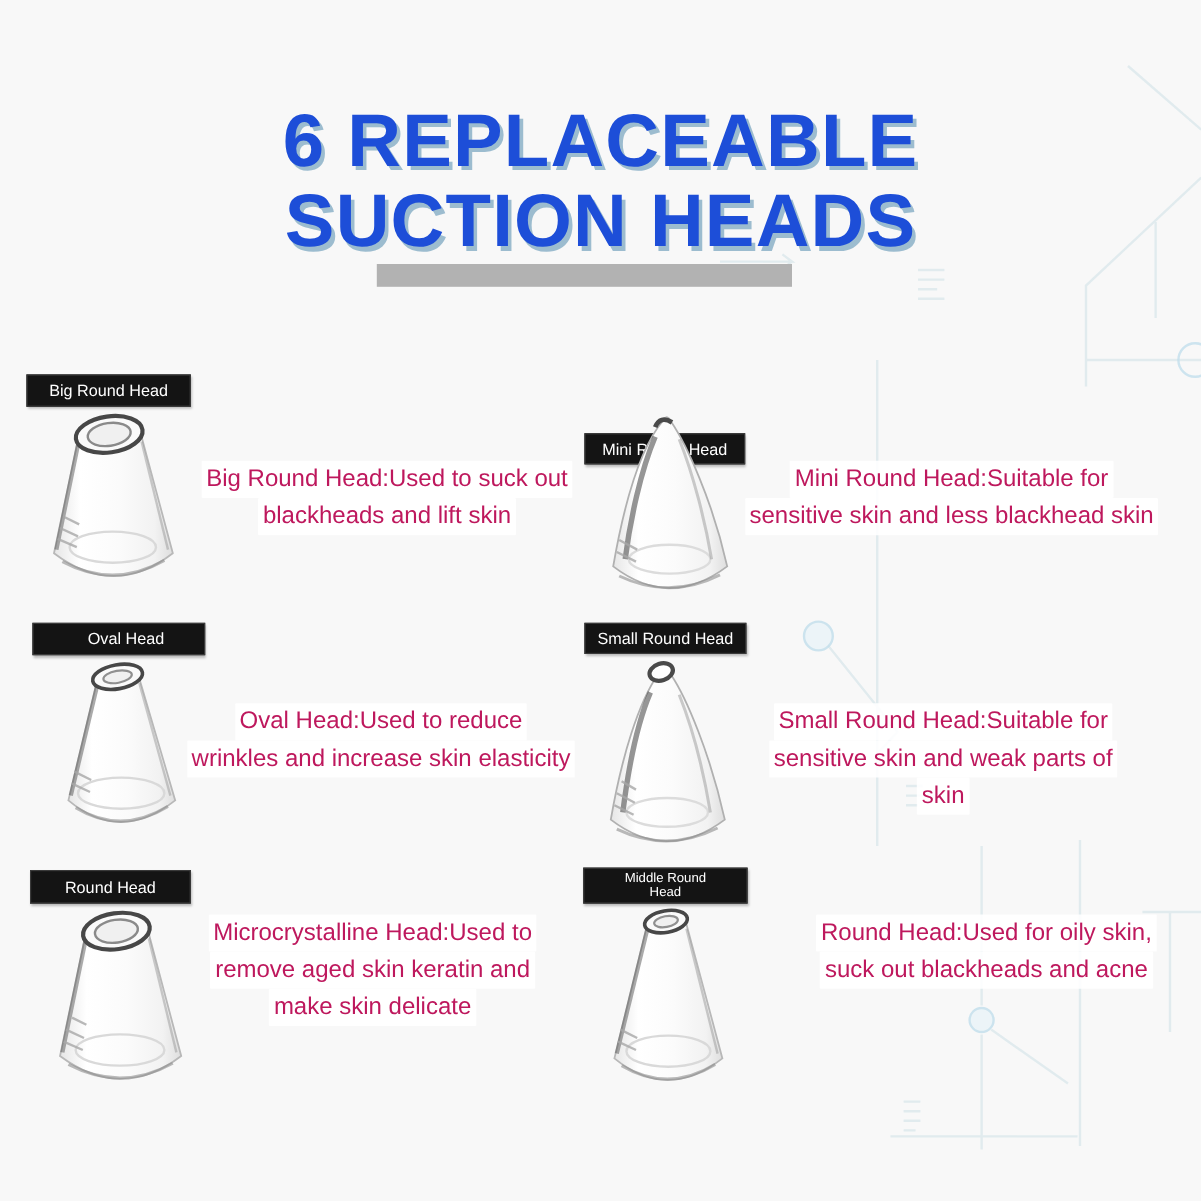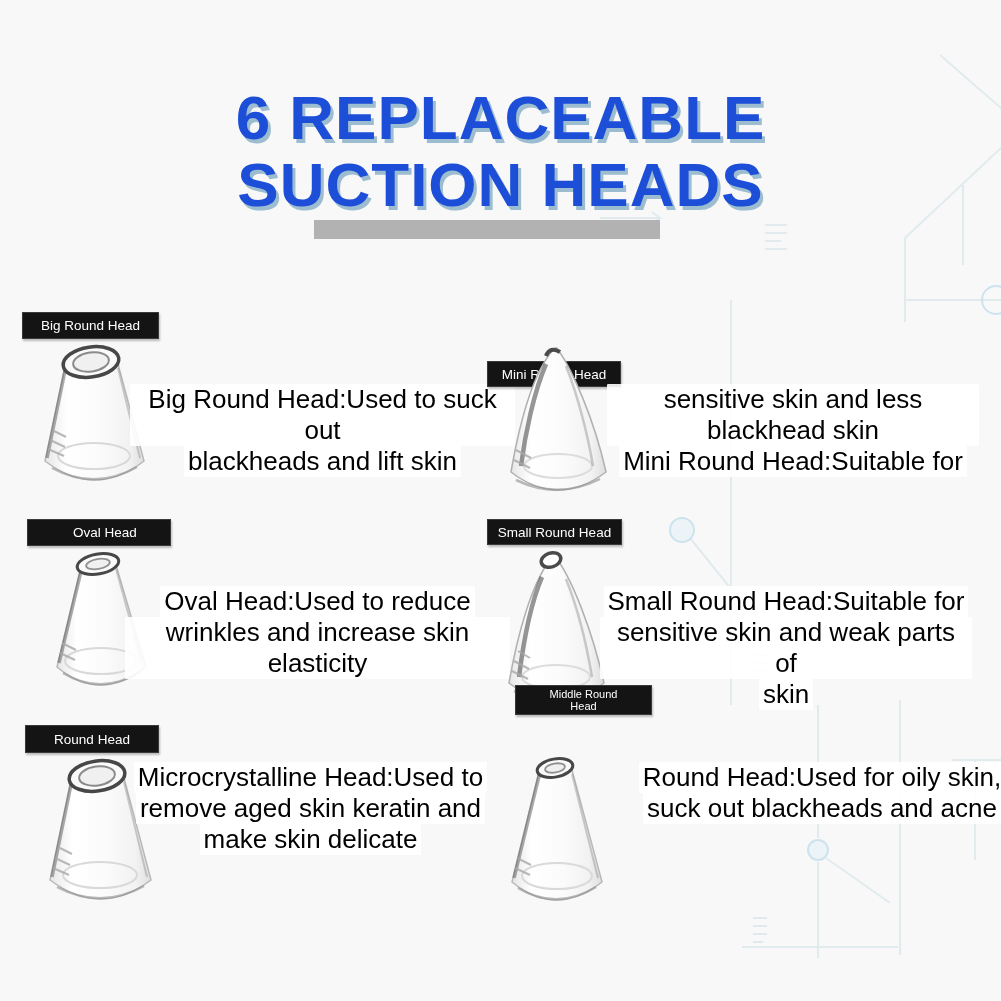--- a/index.html
+++ b/index.html
@@ -33,21 +33,21 @@
     display:flex;flex-direction:column;align-items:center;justify-content:center;
     font-weight:normal;font-size:13.5px;line-height:15px;
     box-shadow:1px 2px 2px rgba(0,0,0,0.25);
     white-space:nowrap;
   }
   .badge.two-line{font-size:11px;line-height:12px;}
   
   .desc{
     position:absolute;
     text-align:center;
-    font-size:26px;line-height:31px;color:#000000;
+    font-size:20px;line-height:31px;color:#be185d;
   }
   .desc .line{
     display:block;width:fit-content;margin:0 auto;
     background:rgba(255,255,255,0.9);
     padding:0 4px;border-radius:1px;
   }
   .desc .line:empty{display:none;}
   
   .product{position:absolute;}
   
@@ -125,22 +125,22 @@
   <svg class="product" style="left:496px;top:338px;" width="125" height="165" viewBox="0 0 125 165">
     <path d="M57,12 C38,34 24,82 15,134 Q62,170 110,134 C98,80 76,32 63,13 Q60,7 57,12 Z" fill="url(#glass)" stroke="#b0b0b0" stroke-width="1.5"></path>
     <ellipse cx="62" cy="128" rx="34" ry="12" fill="none" stroke="#dcdcdc" stroke-width="2"></ellipse>
     <path d="M20,142 Q62,162 104,141" fill="none" stroke="#8d8d8d" stroke-width="2.5" opacity="0.6"></path>
     <path d="M50,26 C38,54 29,96 25,128" stroke="#3f3f3f" stroke-width="4.5" opacity="0.55" fill="none"></path>
     <path d="M70,28 C82,58 92,98 97,128" stroke="#9a9a9a" stroke-width="2.5" opacity="0.5" fill="none"></path>
     <path d="M20,112 l15,8 M18,122 l16,8" stroke="#a8a8a8" stroke-width="2" opacity="0.8"></path>
     <path d="M50,18 q4,-10 14,-4" fill="none" stroke="#4a4a4a" stroke-width="4"></path>
   </svg>
   <div class="desc" style="left:607px;top:384px;width:372px;">
+    <span class="line">Mini Round Head:Suitable for</span>
     <span class="line">sensitive skin and less blackhead skin</span>
-    <span class="line">Mini Round Head:Suitable for</span>
 
   </div>
 
   <div class="badge" style="left:27px;top:519px;width:130px;height:25px;padding-left:12px;">
     <span>Oval Head</span>
   </div>
   <svg class="product" style="left:38px;top:543px;" width="128" height="158" viewBox="0 0 128 158">
     <path d="M44,20 L19,124 Q62,160 108,124 L78,22 Z" fill="url(#glass)" stroke="#b8b8b8" stroke-width="1.5"></path>
     <ellipse cx="63" cy="118" rx="36" ry="13" fill="none" stroke="#d9d9d9" stroke-width="2"></ellipse>
     <path d="M25,130 Q63,153 102,129" fill="none" stroke="#8d8d8d" stroke-width="2.5" opacity="0.6"></path>
@@ -186,21 +186,21 @@
     <path d="M20,110 l15,7 M18,120 l16,7 M25,100 l12,6" stroke="#a8a8a8" stroke-width="2" opacity="0.8"></path>
     <ellipse cx="62" cy="28" rx="28" ry="15" fill="#fafafa" stroke="#474747" stroke-width="3.5" transform="rotate(-8 62 28)"></ellipse>
     <ellipse cx="62" cy="28" rx="18" ry="9.5" fill="#f0f0f0" stroke="#8a8a8a" stroke-width="2" transform="rotate(-8 62 28)"></ellipse>
   </svg>
   <div class="desc" style="left:118px;top:762px;width:385px;">
     <span class="line">Microcrystalline Head:Used to</span>
     <span class="line">remove aged skin keratin and</span>
     <span class="line">make skin delicate</span>
   </div>
 
-  <div class="badge two-line" style="left:486px;top:685px;width:135px;height:28px;margin-left:29px;">
+  <div class="badge two-line" style="left:486px;top:723px;width:135px;height:28px;">
     <span>Middle Round</span>
     <span>Head</span>
   </div>
   <svg class="product" style="left:496px;top:746px;" width="120" height="170" viewBox="0 0 120 170">
     <path d="M44,22 L16,136 Q60,172 106,136 L76,24 Z" fill="url(#glass)" stroke="#b8b8b8" stroke-width="1.5"></path>
     <ellipse cx="61" cy="130" rx="35" ry="13" fill="none" stroke="#d9d9d9" stroke-width="2"></ellipse>
     <path d="M22,142 Q61,165 100,141" fill="none" stroke="#8d8d8d" stroke-width="2.5" opacity="0.6"></path>
     <path d="M44,26 L18,132" stroke="#555555" stroke-width="3.5" opacity="0.5" fill="none"></path>
     <path d="M76,28 L102,132" stroke="#9a9a9a" stroke-width="2" opacity="0.5" fill="none"></path>
     <path d="M21,112 l14,7 M19,122 l15,7" stroke="#a8a8a8" stroke-width="2" opacity="0.8"></path>

